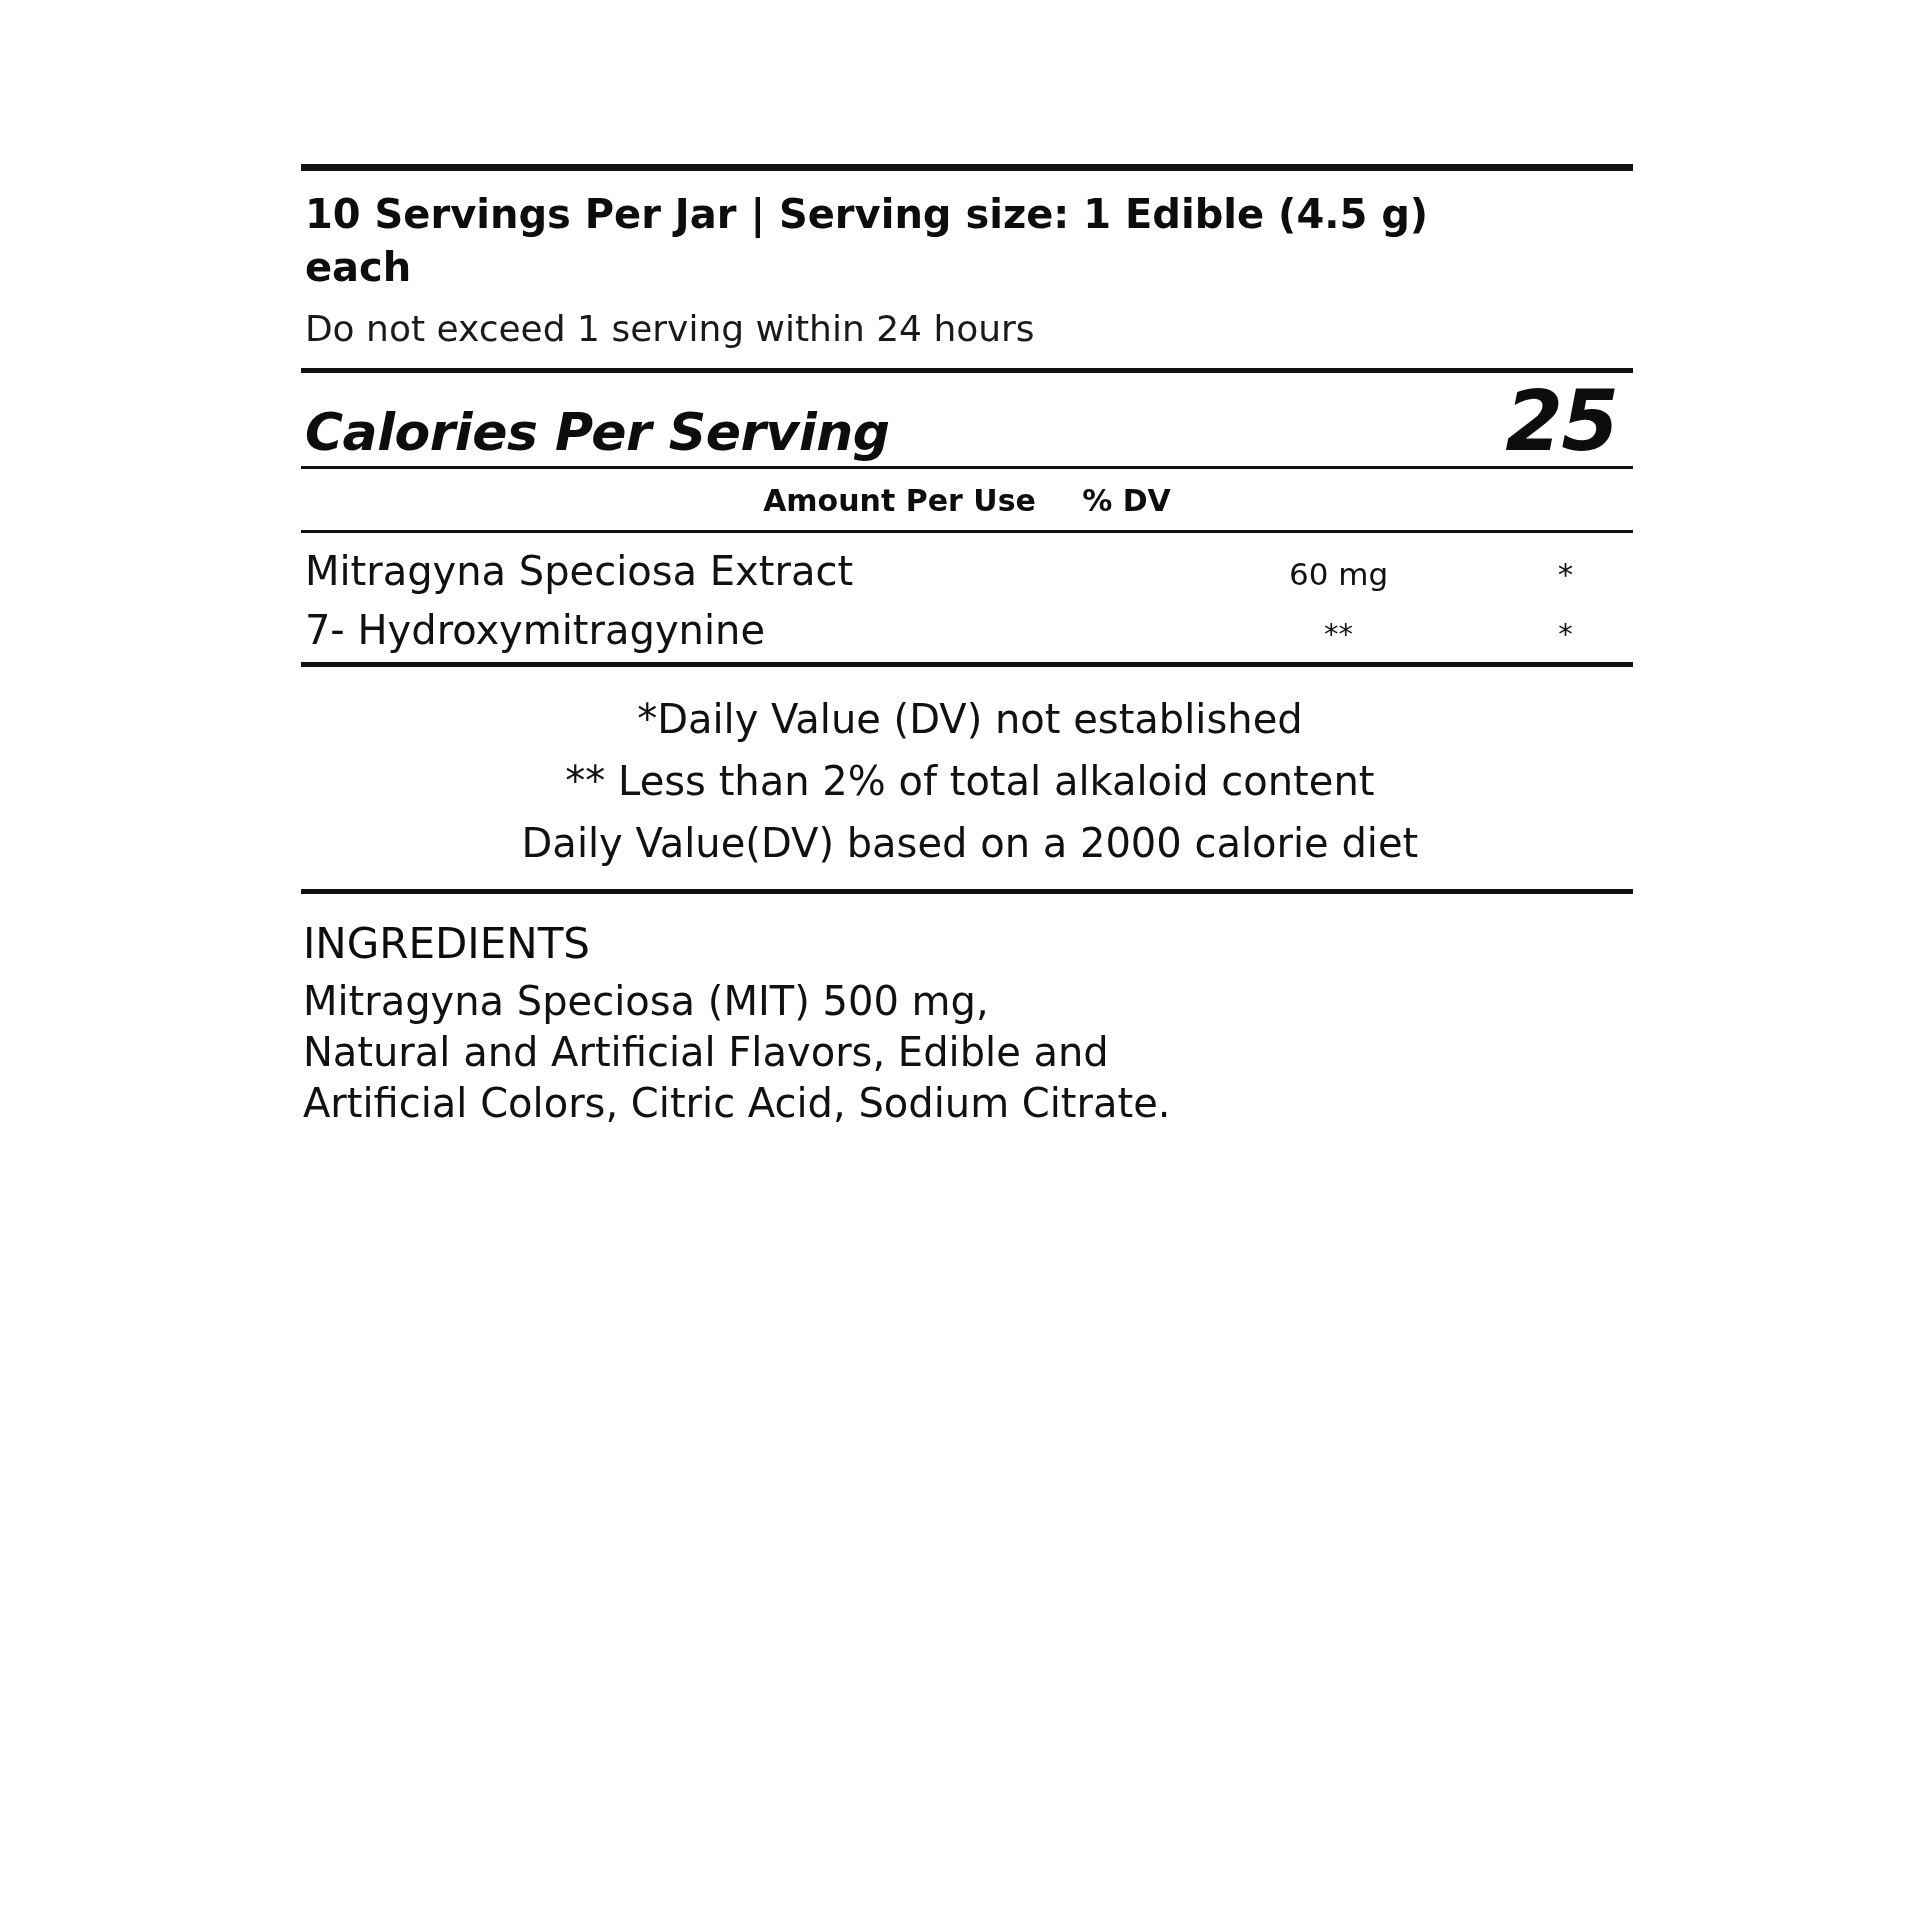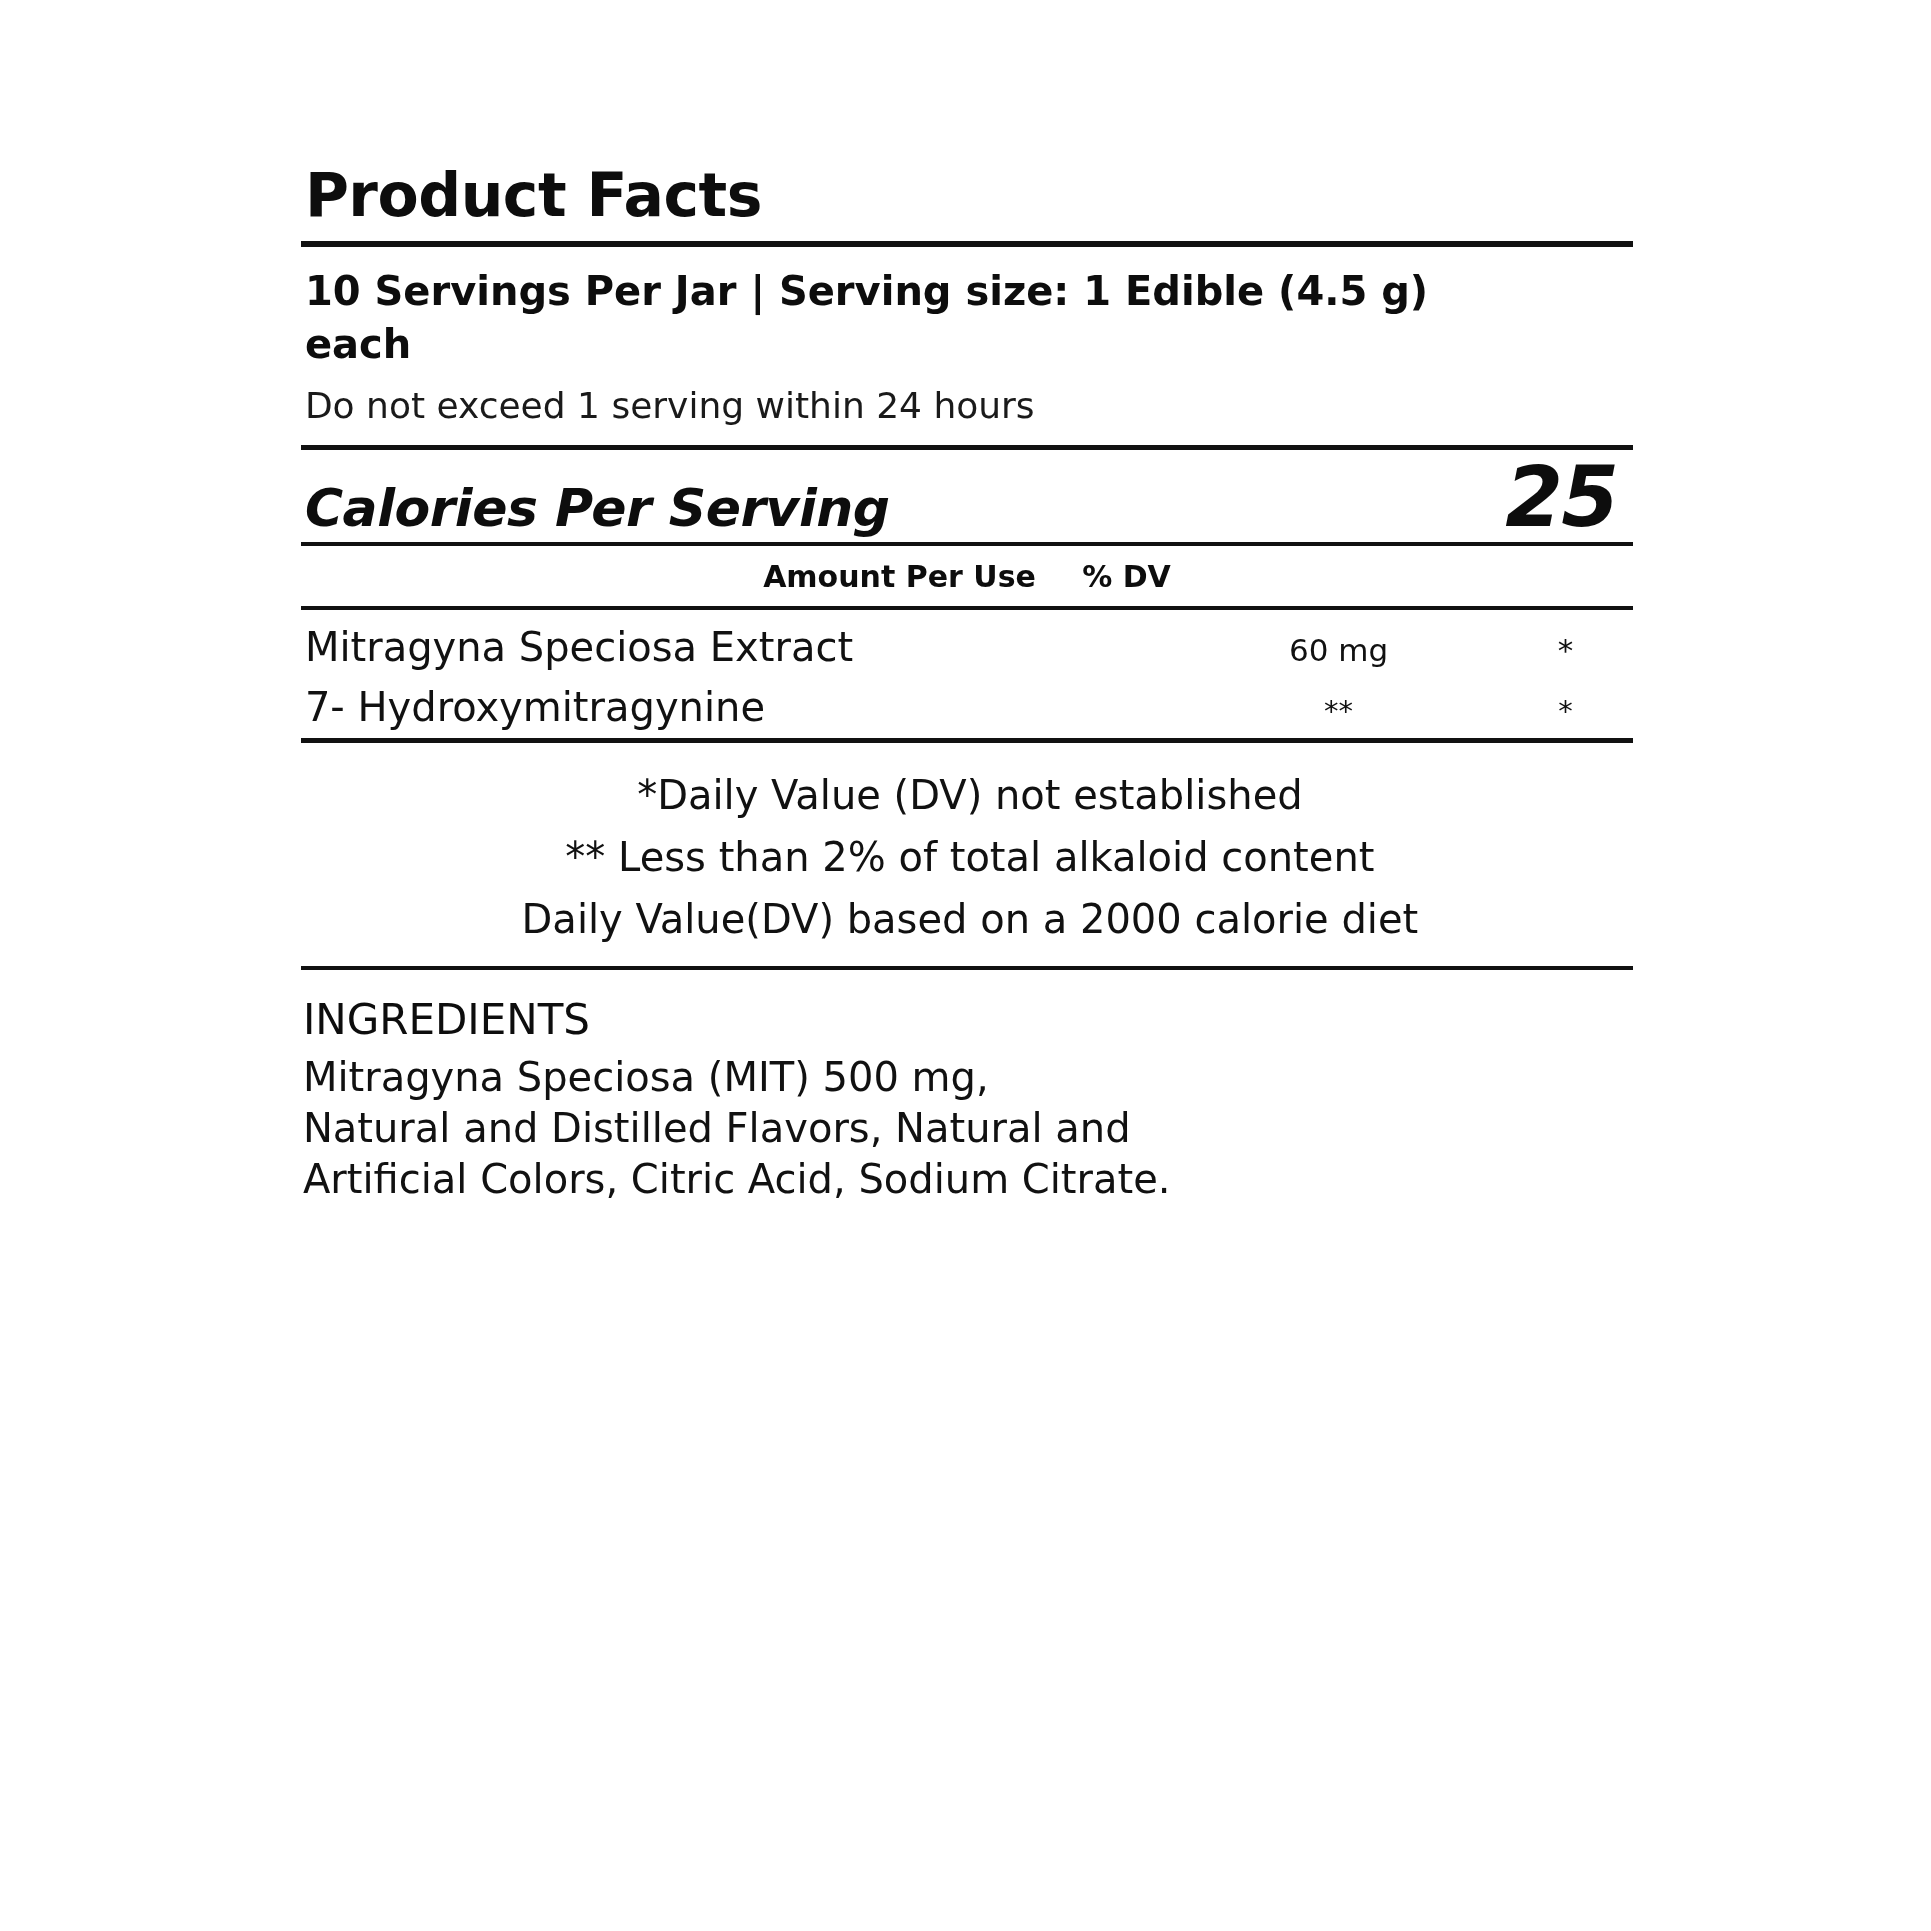--- a/index.html
+++ b/index.html
@@ -165,21 +165,20 @@
     margin-left: 1.9px;
     max-width: 1313px;
   }
   .ing-line { display: block; }
 </style>
 </head>
 <body>
 
 <div class="panel">
 
-  <div class="title">Product Facts</div>
 
   <div class="rule-med"></div>
 
   <div class="servings">10 Servings Per Jar | Serving size: 1 Edible (4.5 g) each</div>
 
   <div class="servings-note">Do not exceed 1 serving within 24 hours</div>
 
   <div class="rule-thin"></div>
 
   <div class="calories-row">
@@ -215,18 +214,18 @@
     <div class="footnote">** Less than 2% of total alkaloid content</div>
     <div class="footnote">Daily Value(DV) based on a 2000 calorie diet</div>
   </div>
 
   <div class="rule-thin"></div>
 
   <div class="ingredients-heading">INGREDIENTS</div>
 
   <div class="ingredients-body">
     <span class="ing-line">Mitragyna Speciosa (MIT) 500 mg,</span>
-    <span class="ing-line">Natural and Distilled Flavors, Natural and</span>
+    <span class="ing-line">Natural and Artificial Flavors, Edible and</span>
     <span class="ing-line">Artificial Colors, Citric Acid, Sodium Citrate.</span>
   </div>
 
 </div>
 
 
 </body></html>

